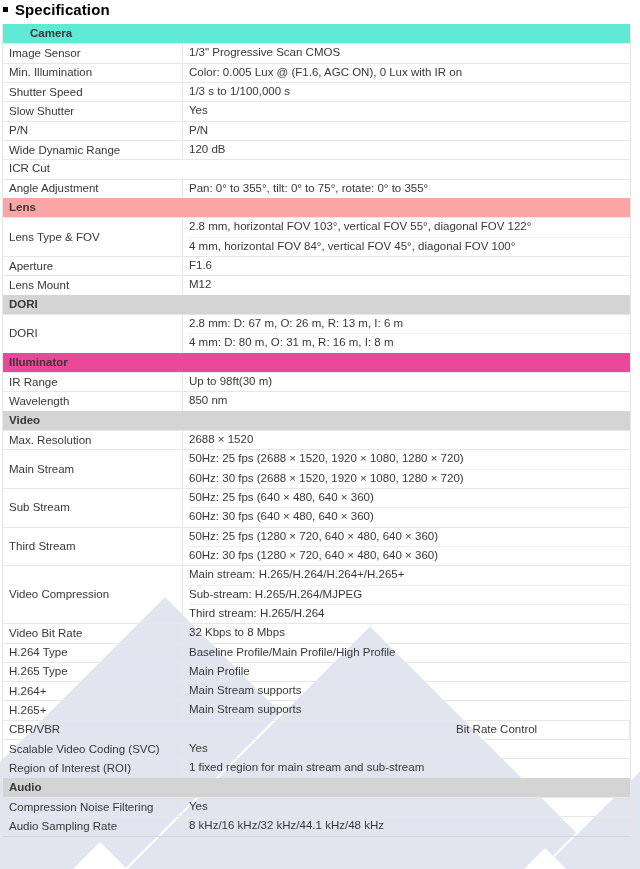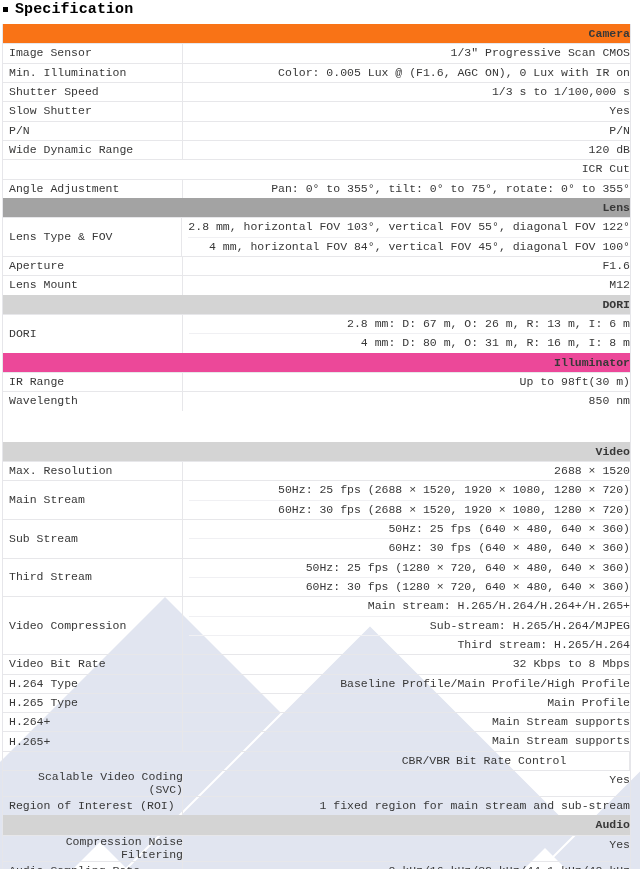--- a/index.html
+++ b/index.html
@@ -1,19 +1,19 @@
 <!DOCTYPE html>
 <html><head>
 <meta charset="utf-8">
 <style>
   * { margin:0; padding:0; box-sizing:border-box; }
   html,body { width:640px; height:869px; background:#ffffff; overflow:hidden; }
   .page {
     position:relative; width:640px; height:869px;
-    font-family:Liberation Mono, monospace; color:#383838;text-align:right;
+    font-family:Liberation Sans, sans-serif; color:#383838;
   }
   .watermark-svg { position:absolute; left:0; top:0; z-index:0; pointer-events:none; }
   .title-row { position:absolute; left:3px; top:1px; z-index:2; display:flex; align-items:center; }
   .bullet { display:inline-block; width:5px; height:5px; background:#000; margin-right:7px; }
   .page-title { font-size:15px; font-weight:bold; color:#000; letter-spacing:0.1px; }
   .spec-table {
     position:absolute; left:2px; top:24px; width:629px; z-index:1;
     border-left:1px solid #e6e6ea; border-right:1px solid #e6e6ea;
     border-bottom:1px solid #d6d6da;
     font-size:11.5px;
@@ -44,21 +44,21 @@
     <polygon points="100,842 45,897 155,897" fill="#ffffff"></polygon>
     <polygon points="545,848 495,898 595,898" fill="#ffffff"></polygon>
   </svg>
 
   <div class="title-row">
     <span class="bullet"></span>
     <span class="page-title">Specification</span>
   </div>
 
   <div class="spec-table" id="spec-table">
-      <div class="section-bar" style="background: #f97316; padding-left: 27px;">Camera</div>
+      <div class="section-bar" style="background: #5eead4; padding-left: 27px;">Camera</div>
       <div class="row">
         <div class="cell label">Image Sensor</div>
         <div class="cell value">
           <div class="vline">1/3" Progressive Scan CMOS</div>
         </div>
       </div>
       <div class="row">
         <div class="cell label">Min. Illumination</div>
         <div class="cell value">
           <div class="vline">Color: 0.005 Lux @ (F1.6, AGC ON), 0 Lux with IR on</div>
@@ -92,21 +92,21 @@
         <div class="cell value">
           <div class="vline">ICR Cut</div>
         </div>
       </div>
       <div class="row">
         <div class="cell label">Angle Adjustment</div>
         <div class="cell value">
           <div class="vline">Pan: 0° to 355°, tilt: 0° to 75°, rotate: 0° to 355°</div>
         </div>
       </div>
-      <div class="section-bar" style="background: #a3a3a3;">Lens</div>
+      <div class="section-bar" style="background: #fca5a5;">Lens</div>
       <div class="row">
         <div class="cell label">Lens Type &amp; FOV</div>
         <div class="cell value">
           <div class="vline">2.8 mm, horizontal FOV 103°, vertical FOV 55°, diagonal FOV 122°</div>
           <div class="vline">4 mm, horizontal FOV 84°, vertical FOV 45°, diagonal FOV 100°</div>
         </div>
       </div>
       <div class="row">
         <div class="cell label">Aperture</div>
         <div class="cell value">
@@ -133,21 +133,21 @@
         <div class="cell value">
           <div class="vline">Up to 98ft(30 m)</div>
         </div>
       </div>
       <div class="row">
         <div class="cell label">Wavelength</div>
         <div class="cell value">
           <div class="vline">850 nm</div>
         </div>
       </div>
-      <div class="section-bar" style="background: rgb(212, 212, 212); margin-top: 31px;">Video</div>
+      <div class="section-bar" style="background: rgb(212, 212, 212);">Video</div>
       <div class="row">
         <div class="cell label">Max. Resolution</div>
         <div class="cell value">
           <div class="vline">2688 × 1520</div>
         </div>
       </div>
       <div class="row">
         <div class="cell label">Main Stream</div>
         <div class="cell value">
           <div class="vline">50Hz: 25 fps (2688 × 1520, 1920 × 1080, 1280 × 720)</div>

